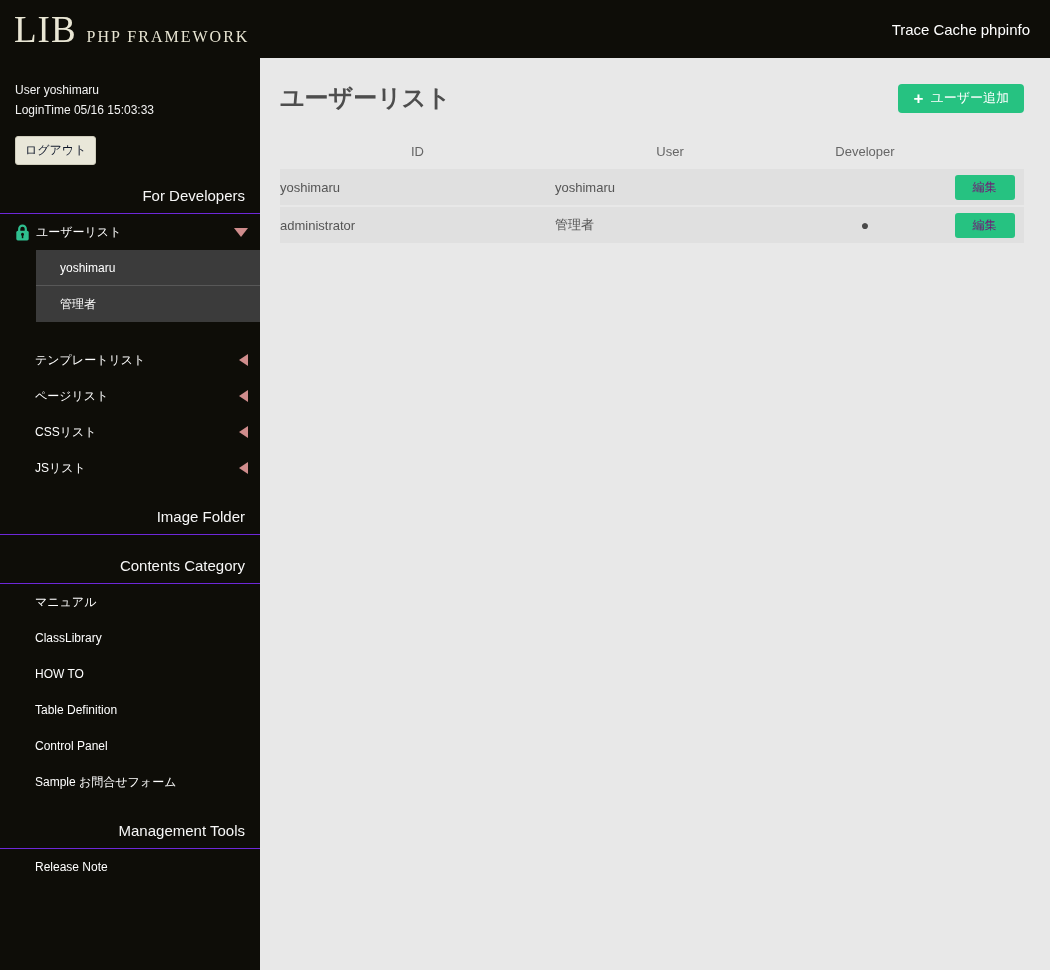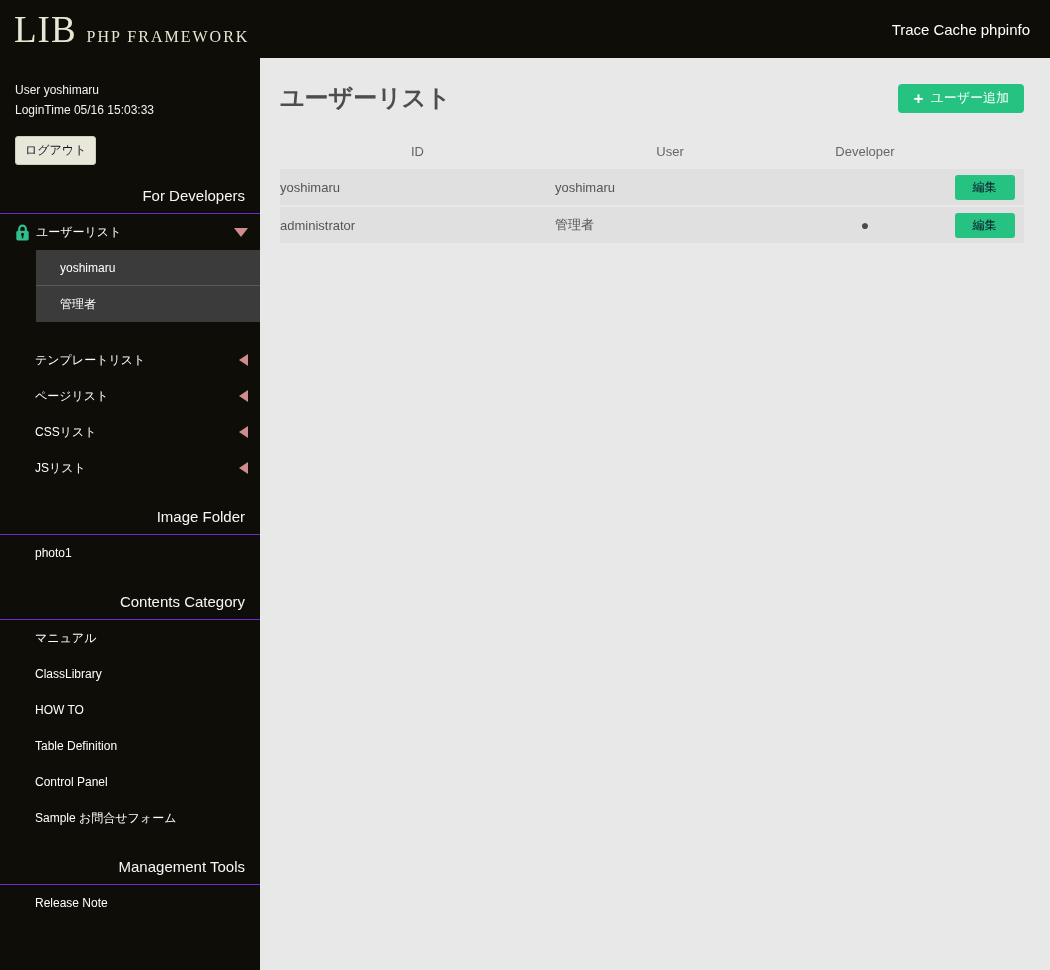--- a/index.html
+++ b/index.html
@@ -87,21 +87,21 @@
     padding:10px 0 8px 0;
   }
   .user-table tbody td {
     background:#e0e0e0; color:#555; font-size:13px; height:36px; padding:0;
   }
   td.cell-id, td.cell-user { padding-left:8px; text-align:left; }
   td.cell-dev { text-align:center; }
   td.cell-action { text-align:center; }
   .dev-dot { font-size:14px; color:#4a4a4a; }
   .edit-btn {
-    background:#26c281; color:#0f172a; border:none; border-radius:3px;
+    background:#26c281; color:#701a75; border:none; border-radius:3px;
     font-size:12px; padding:4px 18px; cursor:pointer;
     font-family:"Liberation Sans","DejaVu Sans",sans-serif;
   }
 </style>
 </head>
 <body>
 
 <div class="topbar">
   <div class="logo">
     <span class="logo-primary">LIB</span>
@@ -156,23 +156,20 @@
       <span class="label">CSSリスト</span>
       <span class="tri-left"></span>
     </div>
     <div class="menu-row plain">
       <span class="label">JSリスト</span>
       <span class="tri-left"></span>
     </div>
 
     
     <div class="section-title">Image Folder</div>
-    <div class="menu-row plain">
-      <span class="label">photo1</span>
-    </div>
 
     
     <div class="section-title">Contents Category</div>
     <div class="menu-row plain">
       <span class="label">マニュアル</span>
     </div>
     <div class="menu-row plain">
       <span class="label">ClassLibrary</span>
     </div>
     <div class="menu-row plain">

